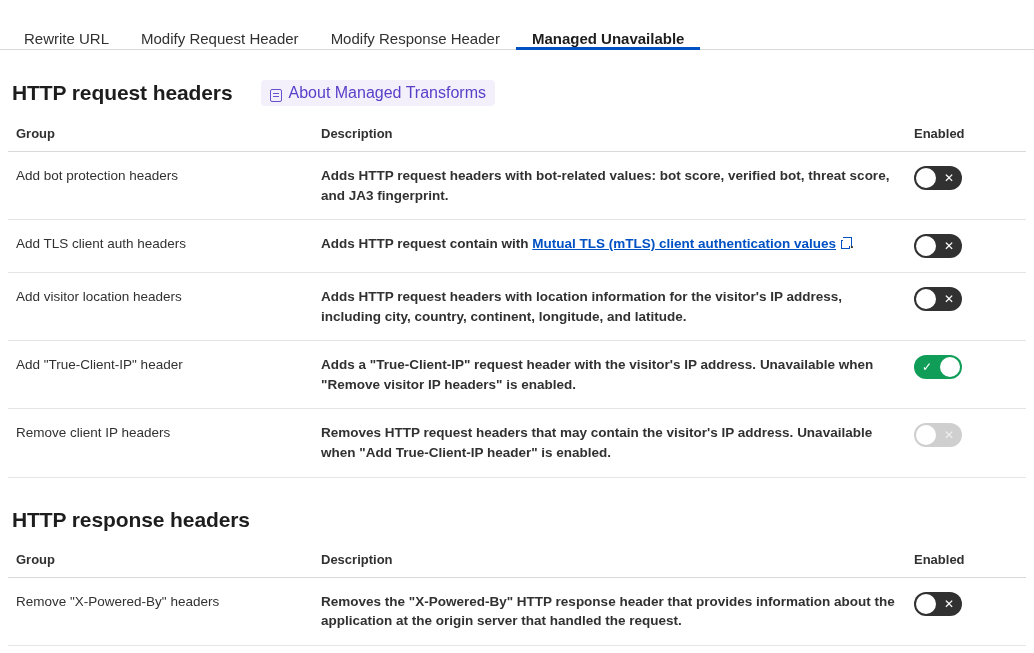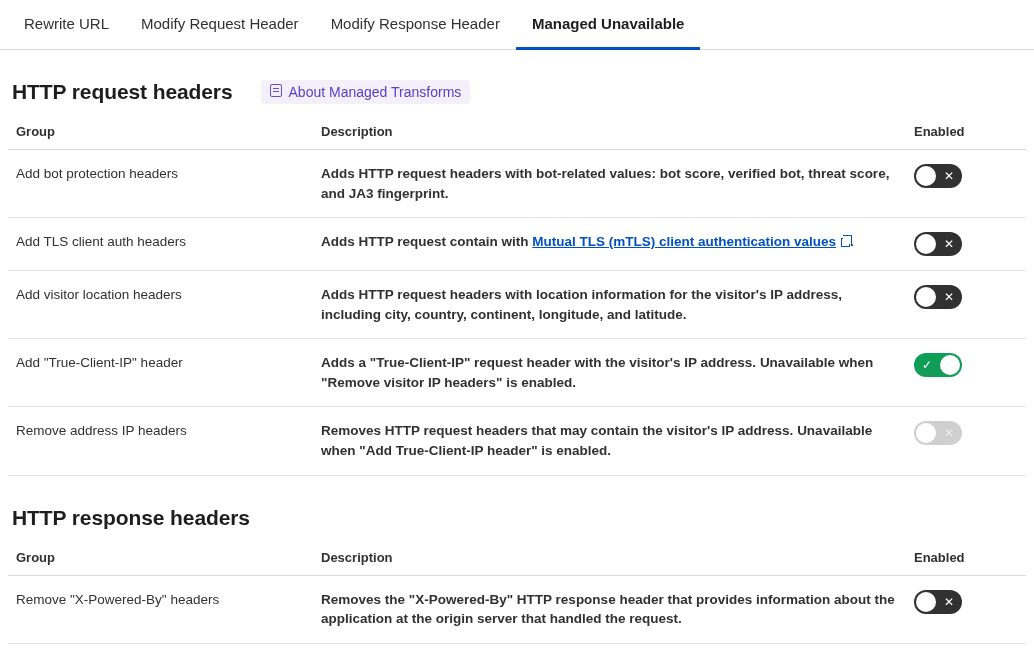--- a/index.html
+++ b/index.html
@@ -17,21 +17,21 @@
   
   .tabbar {
     display: flex;
     align-items: stretch;
     border-bottom: 1px solid #d9d9d9;
     height: 50px;
     padding: 0 8px;
   }
   .tab {
     display: flex;
-    align-items: center;
+    align-items: flex-end;
     padding: 0 16px;
     font-size: 15px;
     color: #313131;
     cursor: pointer;
     border-bottom: 3px solid transparent;
     margin-bottom: -1px;
     white-space: nowrap;
   }
   .tab.active {
     color: #1d1d1d;
@@ -50,26 +50,26 @@
     margin: 30px 0 14px 4px;
   }
   .section-title {
     font-size: 21px;
     font-weight: bold;
     color: #1d1d1d;
     letter-spacing: -0.1px;
   }
   .about-pill {
     display: inline-flex;
-    align-items: flex-start;
+    align-items: flex-end;
     gap: 7px;
     background: #f3f0fb;
     border-radius: 4px;
     padding: 4px 9px;
-    font-size: 14px;
+    font-size: 16px;
     color: #5a3ec8;
     cursor: pointer;
   }
   .about-pill .doc-ico {
     display: inline-block;
     width: 12px; height: 13px;
     border: 1.3px solid #6a4ed0;
     border-radius: 2px;
     position: relative;
   }
@@ -253,21 +253,21 @@
         <td class="col-desc">Adds a "True-Client-IP" request header with the visitor's IP address. Unavailable when "Remove visitor IP headers" is enabled.</td>
         <td class="col-enabled">
           <span class="toggle on">
             <span class="knob"></span>
             <span class="mark">✓</span>
           </span>
         </td>
       </tr>
 
       <tr>
-        <td class="col-group">Remove address IP headers</td>
+        <td class="col-group">Remove client IP headers</td>
         <td class="col-desc">Removes HTTP request headers that may contain the visitor's IP address. Unavailable when "Add True-Client-IP header" is enabled.</td>
         <td class="col-enabled">
           <span class="toggle disabled">
             <span class="knob"></span>
             <span class="mark">✕</span>
           </span>
         </td>
       </tr>
     </tbody>
   </table>

